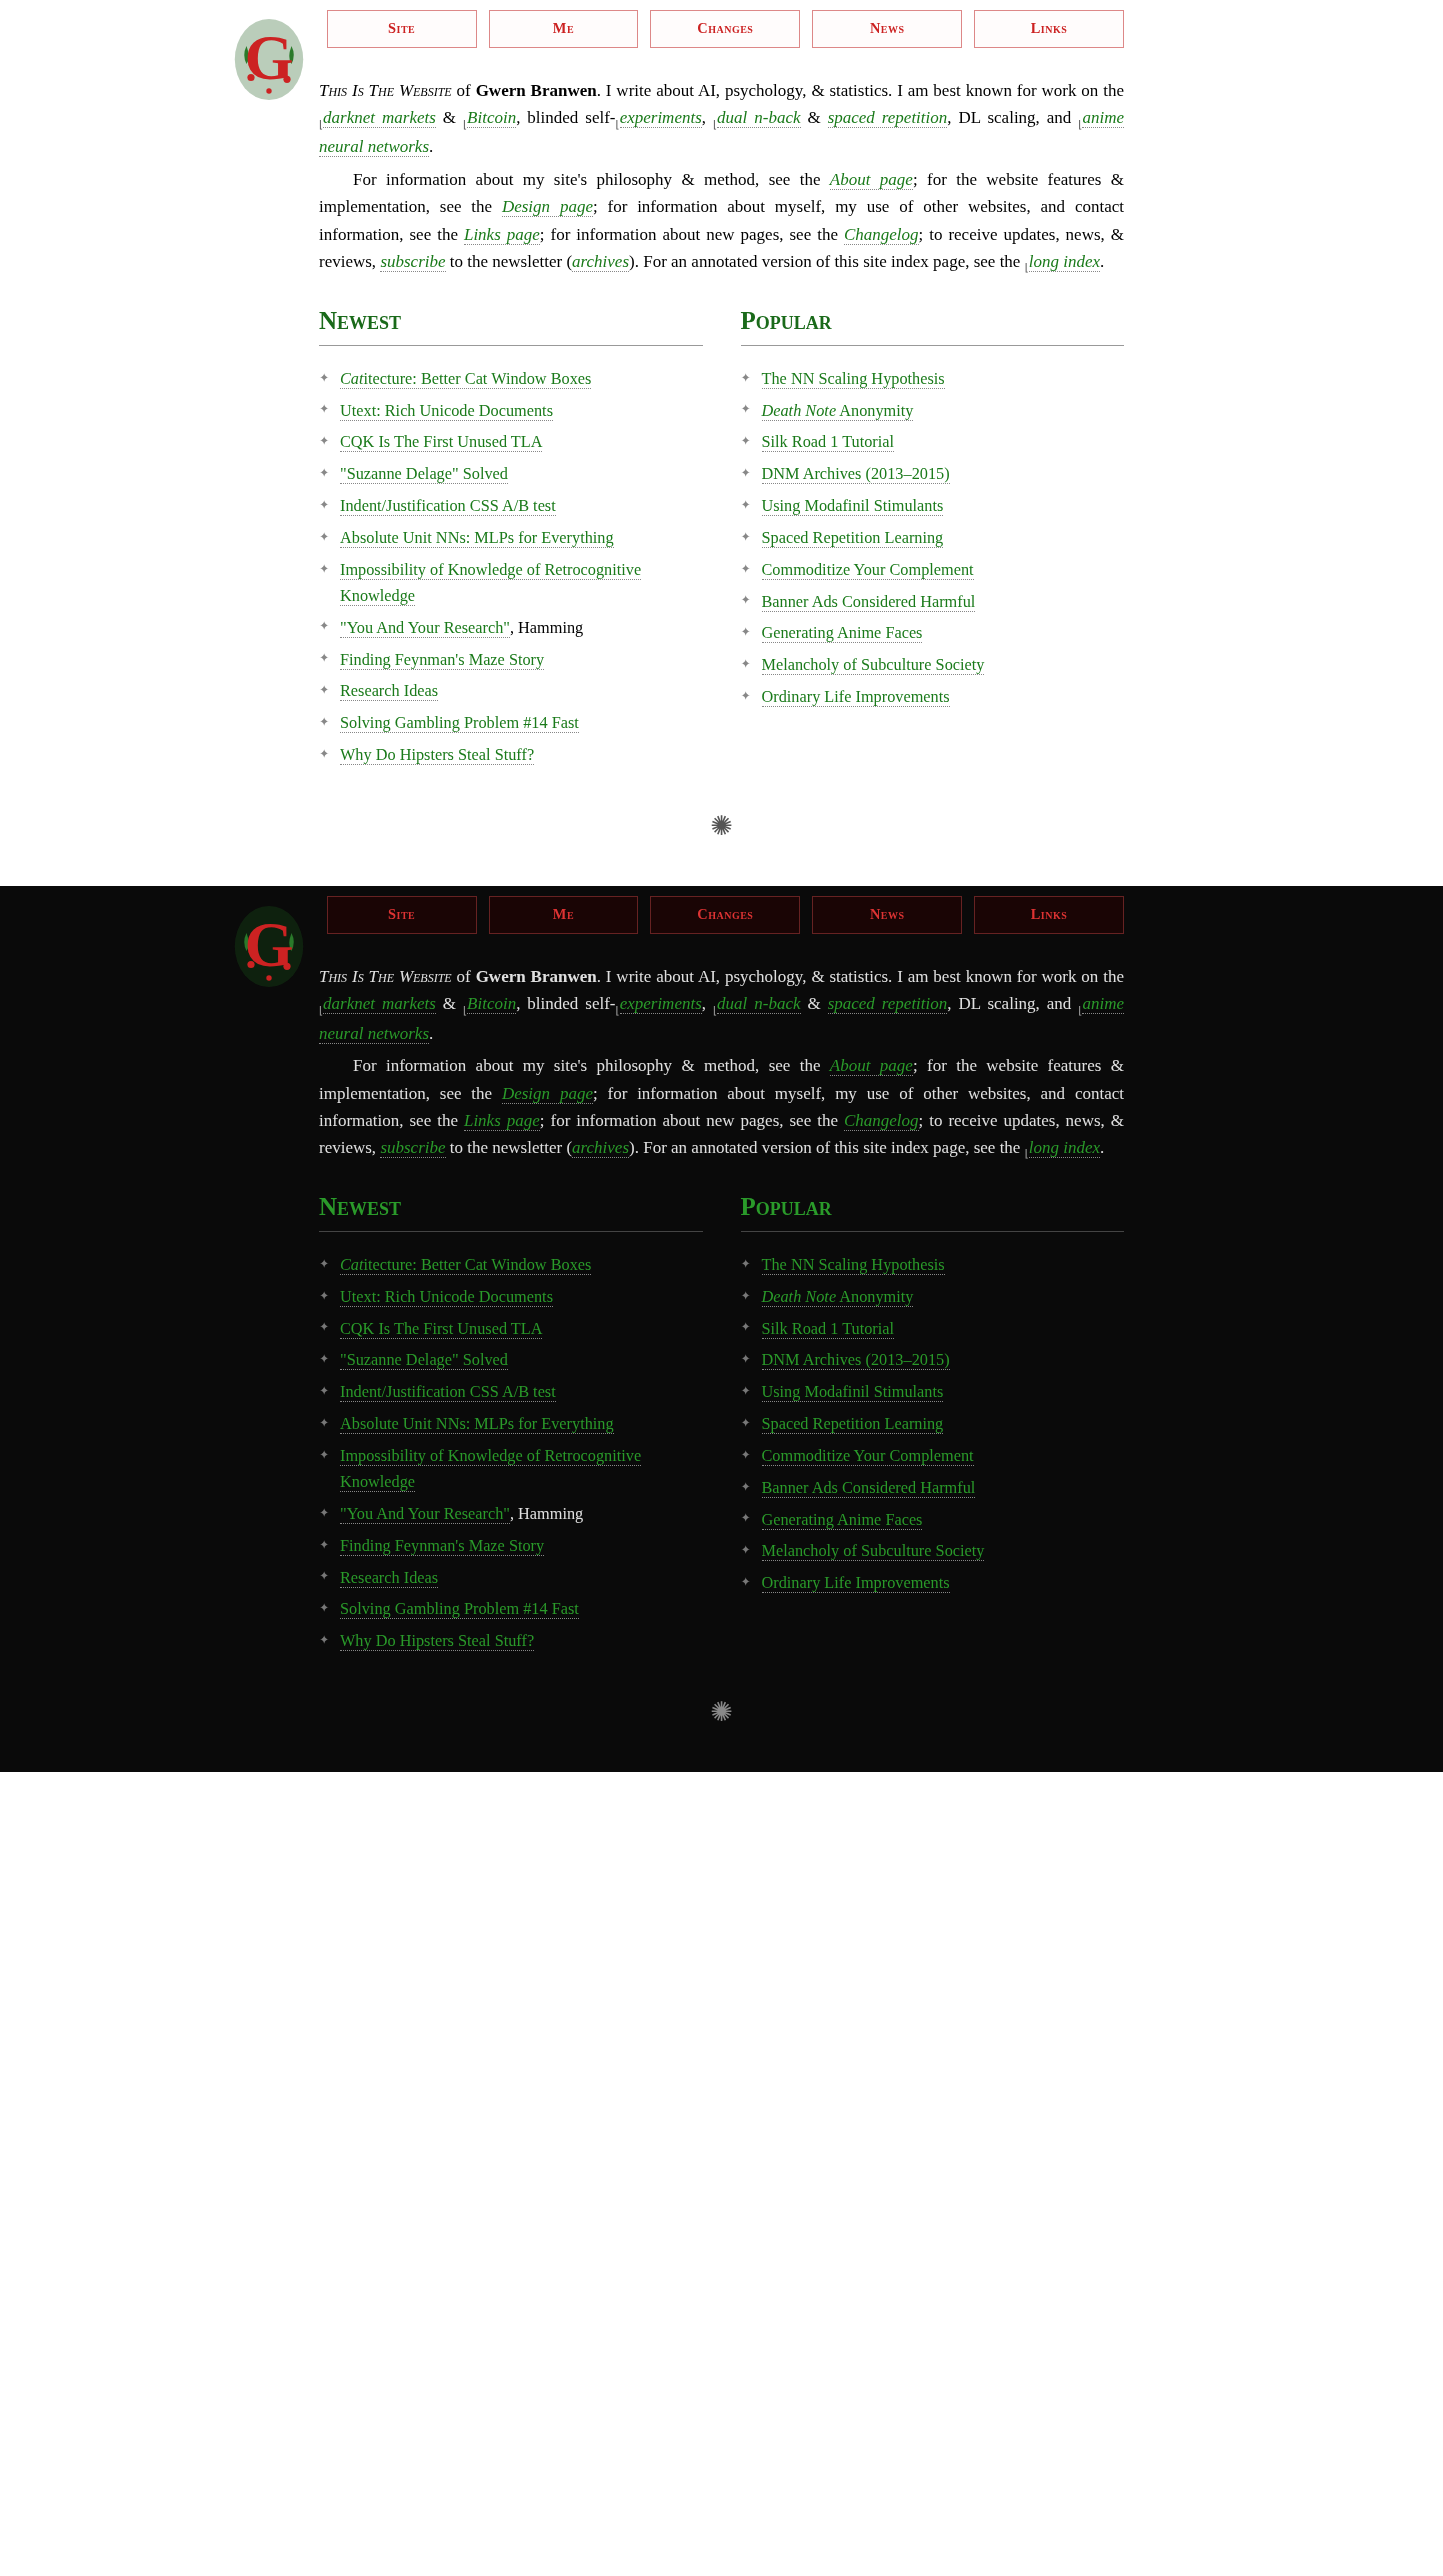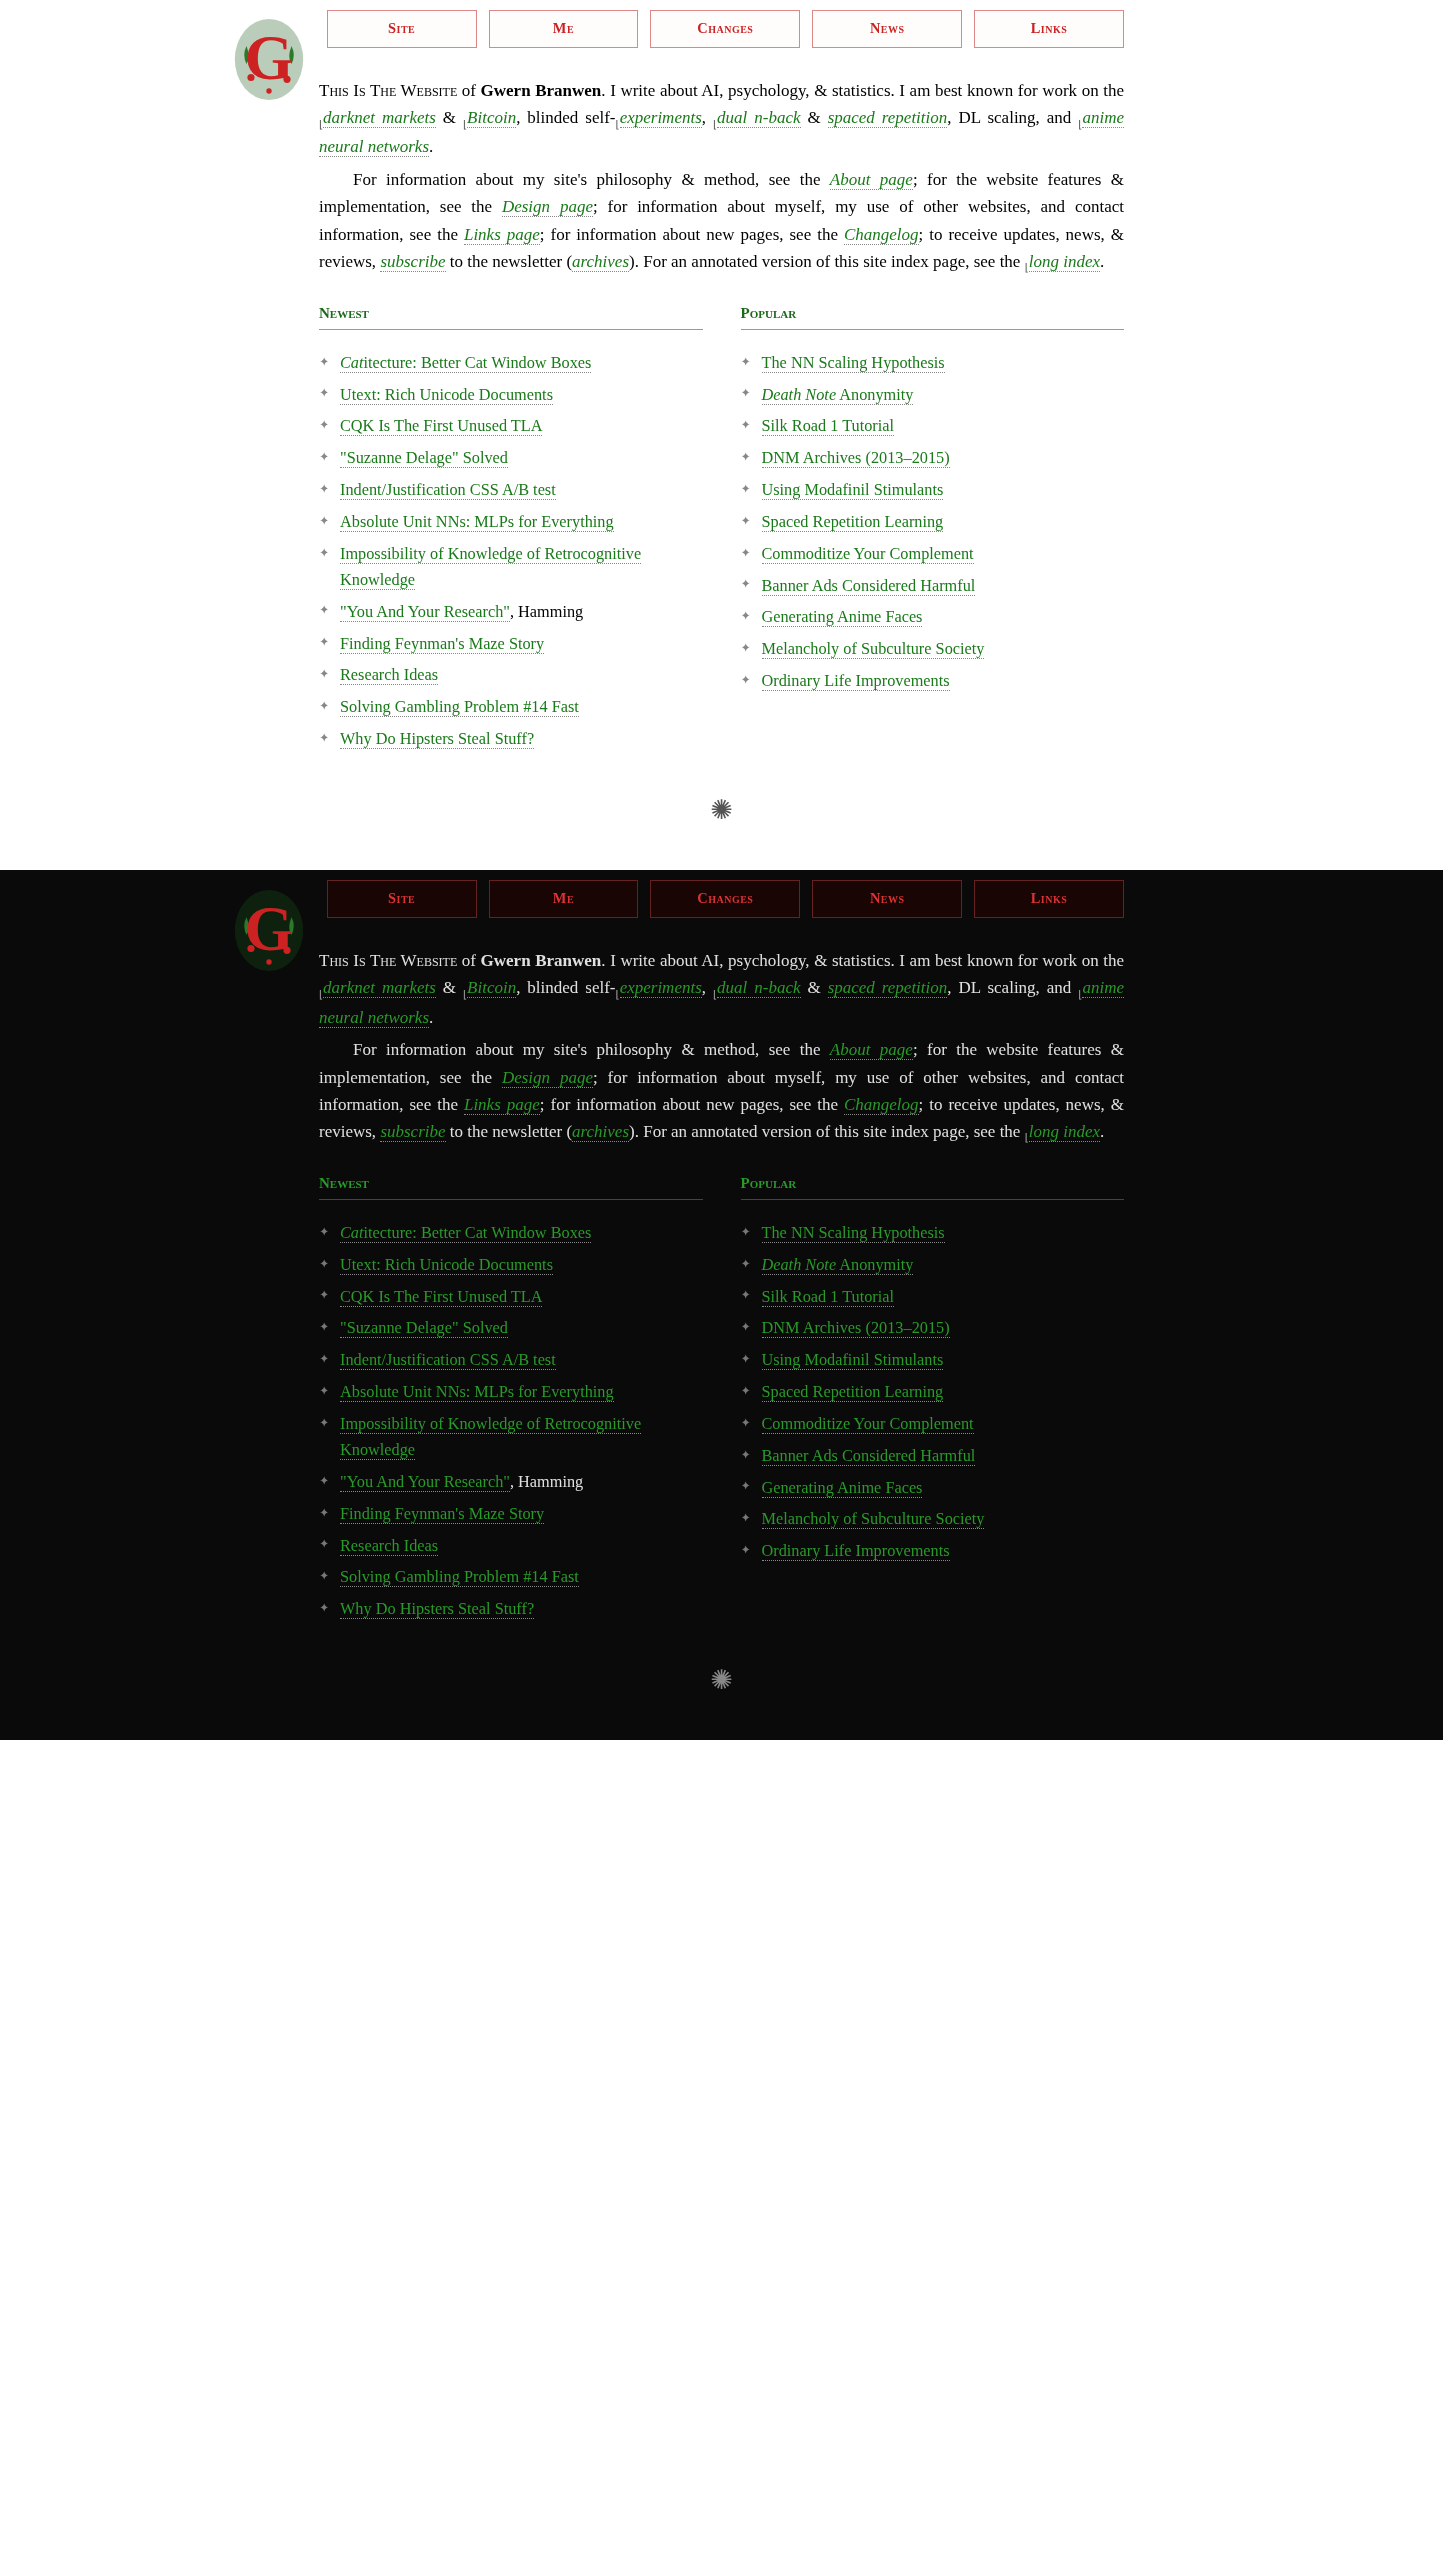--- a/index.html
+++ b/index.html
@@ -9,27 +9,27 @@
 .section.dark { background: #0a0a0a; color: #e0e0e0; }
 .container { max-width: 843px; margin: 0 auto; position: relative; padding: 0 19px; }
 .logo { position: absolute; left: -67px; top: 4.8px; width: 72px; height: 91px; }
 .nav { display: flex; gap: 12px; margin-bottom: 29px; margin-left: 7.7px; }
 .nav-item { flex: 1; text-align: center; padding: 6.7px 0; border: 1px solid; font-weight: bold; font-size: 14.4px; letter-spacing: 0.5px; cursor: pointer; font-variant: small-caps; }
 .light .nav-item { border-color: #d88; color: #c22; background: #fffcfc; }
 .dark .nav-item { border-color: #622; color: #d33; background: #1a0505; }
 .intro { margin-bottom: 24px; text-align: justify; }
 .intro p { margin-bottom: 5.7px; }
 .intro p:last-child { text-indent: 2em; }
-.sc { font-variant: small-caps; }
+.sc { font-variant: small-caps; font-style: italic; }
 .link { color: #1a7a1a; font-style: italic; border-bottom: 1px dotted #888; cursor: pointer; }
 .dark .link { color: #2a9a2a; }
 .marker { font-size: 10.5px; vertical-align: sub; opacity: 0.7; }
 .cols { display: flex; gap: 38px; }
 .col { flex: 1; }
-.col-title { font-variant: small-caps; font-weight: bold; font-size: 15px; color: #1a6a1a; border-bottom: 1px solid #999; padding-bottom: 3.8px; margin-bottom: 17px; }
+.col-title { font-variant: small-caps; font-weight: bold; font-size: 25px; color: #1a6a1a; border-bottom: 1px solid #999; padding-bottom: 3.8px; margin-bottom: 17px; }
 .dark .col-title { color: #2a9a2a; border-bottom-color: #444; }
 .list { list-style: none; }
 .list li { padding: 2.9px 0 2.9px 21px; position: relative; font-size: 16.3px; }
 .list li::before { content: "✦"; position: absolute; left: 0; color: #888; font-size: 12.4px; top: 5.7px; }
 .dark .list li::before { color: #777; }
 .list a { color: #1a7a1a; border-bottom: 1px dotted #888; cursor: pointer; text-decoration: none; text-align: right; }
 .dark .list a { color: #2a9a2a; }
 .ital { font-style: italic; }
 .suffix { color: inherit; }
 .divider { text-align: center; font-size: 27px; margin-top: 34px; color: #555; }

